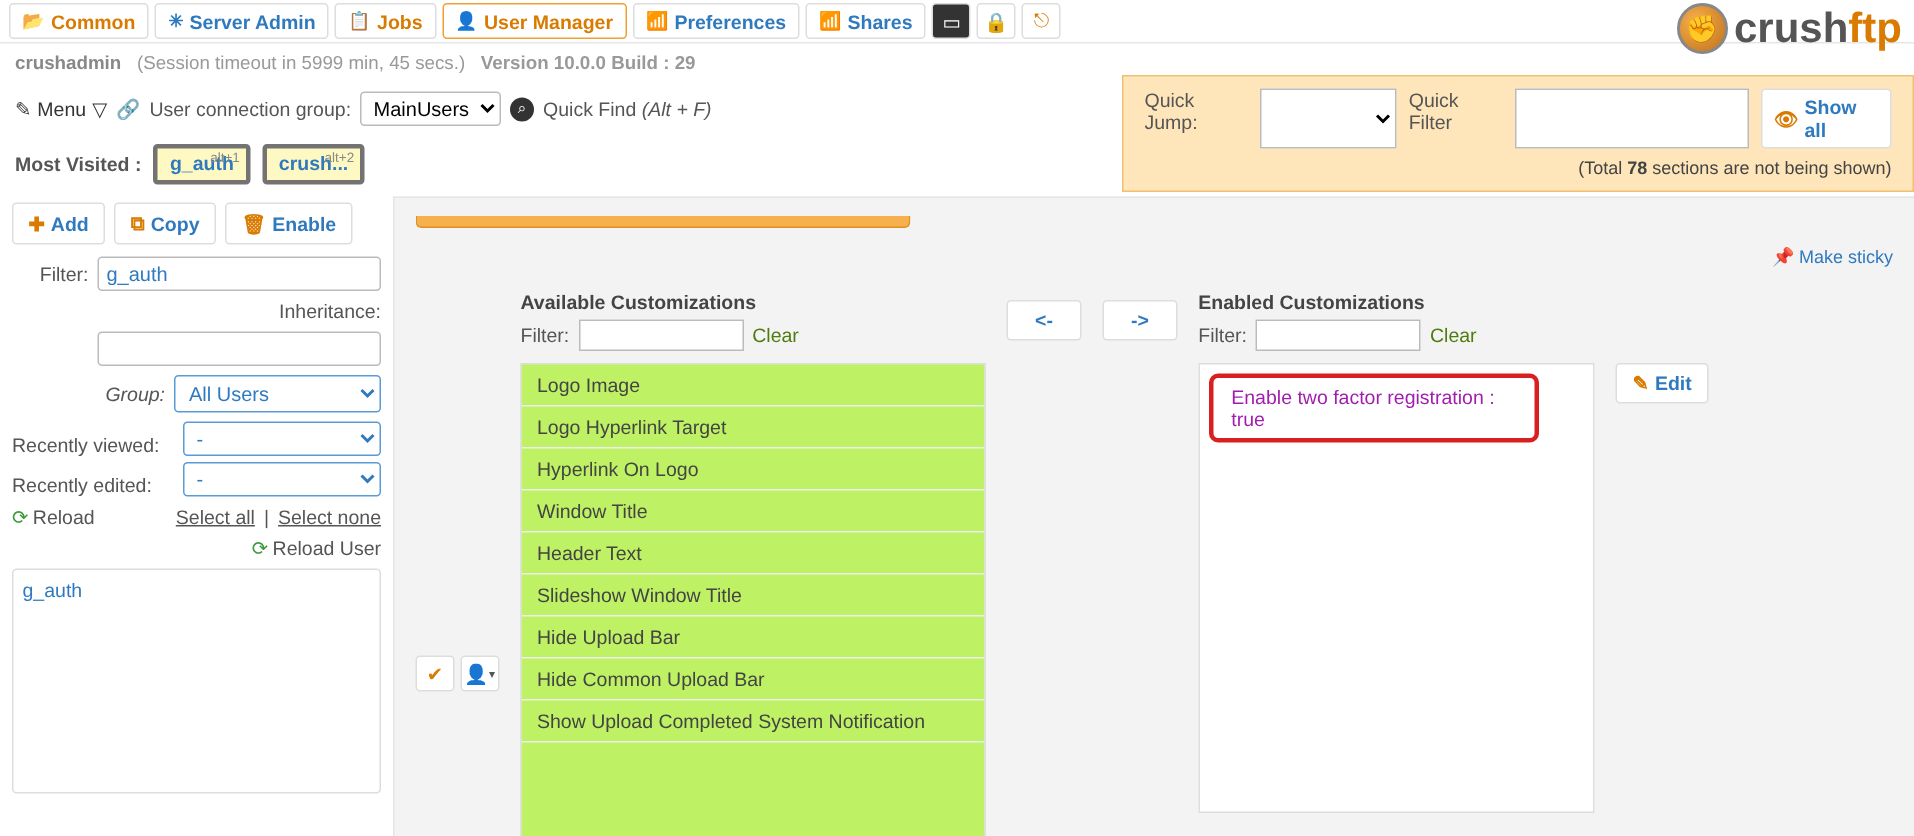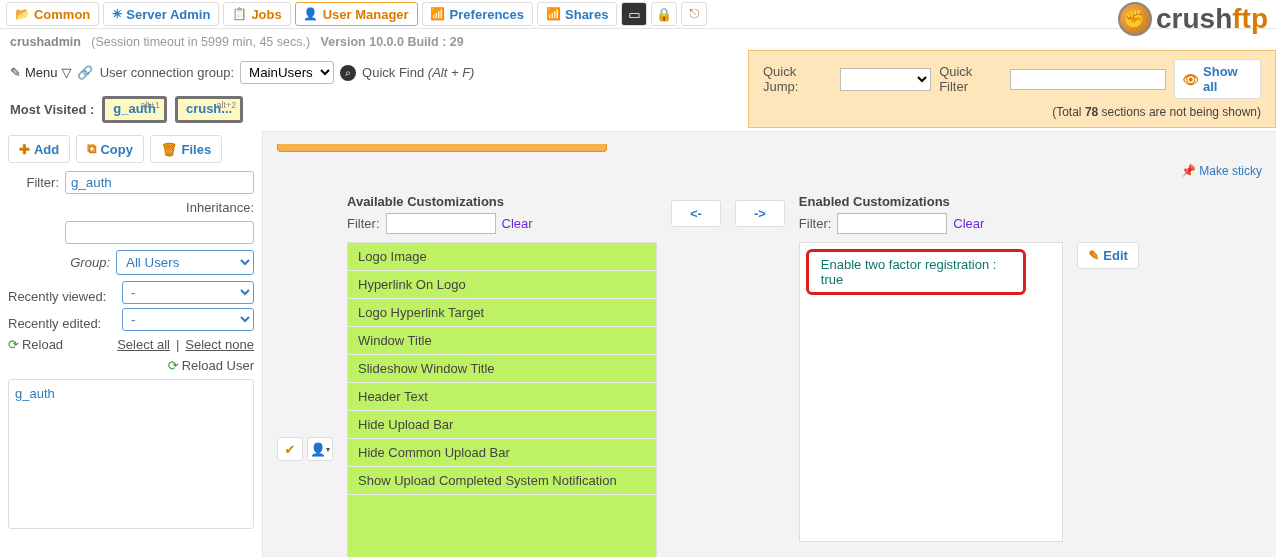--- a/index.html
+++ b/index.html
@@ -16,21 +16,21 @@
 .logo { position: absolute; right: 8px; top: 2px; font-size: 28px; font-weight: bold; color: #555; display: flex; align-items: center; }
 .logo .sw { width: 34px; height: 34px; border-radius: 50%; border: 2px solid #888; background: radial-gradient(circle at 35% 35%, #f6b04e, #c0701a); display: inline-flex; align-items: center; justify-content: center; margin-right: 4px; font-size: 18px; color: #5a2c00; font-weight: bold; }
 .statusbar { padding: 6px 10px; color: #999; font-size: 12.5px; }
 .statusbar .u { color: #888; font-weight: bold; }
 .statusbar .v { color: #999; font-weight: bold; }
 .row2 { display: flex; align-items: center; padding: 6px 10px; gap: 6px; }
 .menu-lbl { display: flex; align-items: center; gap: 4px; cursor: pointer; color: #333; }
 .sel { border: 1px solid #bbb; border-radius: 3px; padding: 2px 4px; background: #fff; }
 .qf { color: #555; }
 .orange-box { position: absolute; right: 0; top: 50px; width: 528px; background: #ffe6ba; border: 1px solid #f0c070; padding: 8px 14px 8px 14px; font-size: 13px; }
-.orange-box .r1 { display: flex; align-items: center; gap: 8px; }
+.orange-box .r1 { display: flex; gap: 8px; }
 .orange-box select, .orange-box input[type=text] { border: 1px solid #bbb; padding: 2px 4px; background: #fff; }
 .orange-box .showall { border: 1px solid #ddd; border-radius: 3px; padding: 4px 8px; color: #2f7abf; background: #fff; display: flex; align-items: center; gap: 4px; cursor: pointer; font-weight: bold; }
 .orange-box .r2 { text-align: right; margin-top: 6px; font-size: 12px; color: #444; }
 .mostvisited { padding: 6px 10px; display: flex; align-items: center; gap: 8px; color: #555; font-weight: bold; }
 .mv-item { border: 3px solid #737373; border-radius: 3px; padding: 2px 8px 4px 8px; color: #2f7abf; cursor: pointer; position: relative; background: #fef9c3; font-weight: normal; }
 .mv-item .sc { position: absolute; top: 1px; right: 4px; font-size: 9px; color: #888; }
 .mv-item .nm { font-weight: bold; }
 .main { display: flex; }
 .sidebar { width: 262px; padding: 6px 8px; }
 .btnrow { display: flex; gap: 6px; margin-bottom: 8px; }
@@ -55,27 +55,27 @@
 .orange-stub { width: 330px; height: 8px; background: #f6b04e; border: 1px solid #e09020; border-top: none; border-radius: 0 0 4px 4px; }
 .sticky { position: absolute; right: 14px; top: 32px; color: #2f7abf; font-size: 12px; display: flex; align-items: center; gap: 3px; cursor: pointer; }
 .custrow { display: flex; margin-top: 42px; gap: 14px; }
 .left-icons { display: flex; flex-direction: column; justify-content: center; gap: 0; padding-top: 140px; }
 .li-ico { border: 1px solid #ddd; border-radius: 3px; width: 26px; height: 24px; display: flex; align-items: center; justify-content: center; background: #fff; cursor: pointer; }
 .li-row { display: flex; gap: 4px; }
 .col { flex: 1; }
 .col h4 { font-size: 13px; color: #444; font-weight: bold; margin-bottom: 4px; }
 .filterrow { display: flex; align-items: center; gap: 6px; margin-bottom: 8px; }
 .filterrow input { width: 110px; border: 1px solid #bbb; padding: 2px 4px; }
-.filterrow a { color: #6d28d9; cursor: pointer; }
+.filterrow a { color: #4d7c0f; cursor: pointer; }
 .listbox { border: 1px solid #ddd; background: #bef264; height: 322px; overflow-y: scroll; }
 .listbox .row { padding: 6px 10px; border-bottom: 1px solid #eee; color: #444; cursor: pointer; }
 .midbtns { display: flex; gap: 14px; padding-top: 6px; align-items: flex-start; }
 .midbtns .mb { border: 1px solid #ddd; border-radius: 3px; padding: 5px 18px; background: #fff; color: #2f7abf; cursor: pointer; font-weight: bold; }
 .enabledbox { border: 1px solid #ddd; background: #fff; height: 300px; padding: 6px; }
-.hl { border: 3px solid #d82020; border-radius: 6px; padding: 5px 12px; color: #0f766e; display: inline-block; width: 220px; }
+.hl { border: 3px solid #d82020; border-radius: 6px; padding: 5px 12px; color: #a21caf; display: inline-block; width: 220px; }
 .editbtn { border: 1px solid #ddd; border-radius: 3px; padding: 5px 10px; background: #fff; color: #2f7abf; cursor: pointer; display: flex; align-items: center; gap: 4px; font-weight: bold; }
 .editwrap { display: flex; gap: 14px; align-items: flex-start; }
 a { text-decoration: none; }
 </style>
 </head>
 <body>
 
 <div class="topbar">
   <div class="tabs">
     <div class="tab files">
@@ -164,21 +164,21 @@
       <span class="btn add">
           <span class="ic">✚</span>
           <span>Add</span>
         </span>
       <span class="btn">
           <span class="ic" style="color:#d97b00">⧉</span>
           <span>Copy</span>
         </span>
       <span class="btn del">
           <span class="ic">🗑</span>
-          <span>Files</span>
+          <span>Enable</span>
         </span>
     </div>
     <div class="formrow">
         <label>Filter:</label>
         <input class="tin" value="g_auth" style="">
       </div>
     <div class="formrow" style="justify-content:flex-end">
         <span>Inheritance:</span>
       </div>
     <div class="formrow">
@@ -239,25 +239,25 @@
 
       <div class="col" style="max-width:310px">
         <h4>Available Customizations</h4>
         <div class="filterrow">
           <span>Filter:</span>
           <input type="text" style="">
           <a>Clear</a>
         </div>
         <div class="listbox" id="avail-list">
             <div class="row">Logo Image</div>
+            <div class="row">Logo Hyperlink Target</div>
             <div class="row">Hyperlink On Logo</div>
-            <div class="row">Logo Hyperlink Target</div>
             <div class="row">Window Title</div>
+            <div class="row">Header Text</div>
             <div class="row">Slideshow Window Title</div>
-            <div class="row">Header Text</div>
             <div class="row">Hide Upload Bar</div>
             <div class="row">Hide Common Upload Bar</div>
             <div class="row">Show Upload Completed System Notification</div>
           </div>
       </div>
 
       <div class="midbtns">
         <span class="mb">&lt;-</span>
         <span class="mb">-&gt;</span>
       </div>

